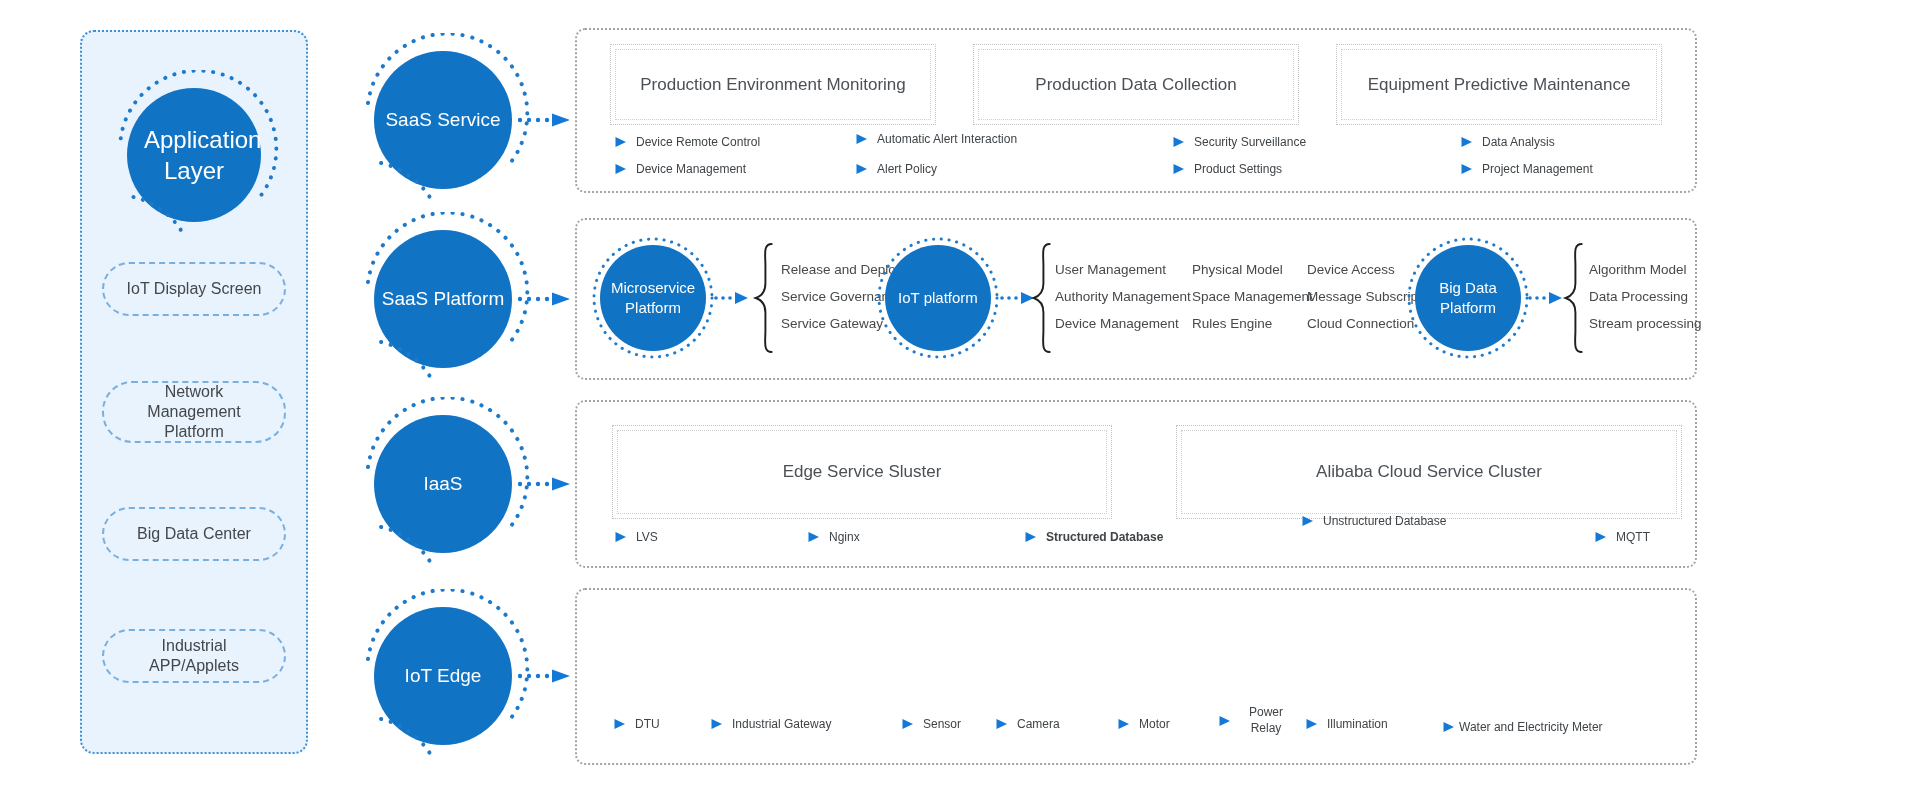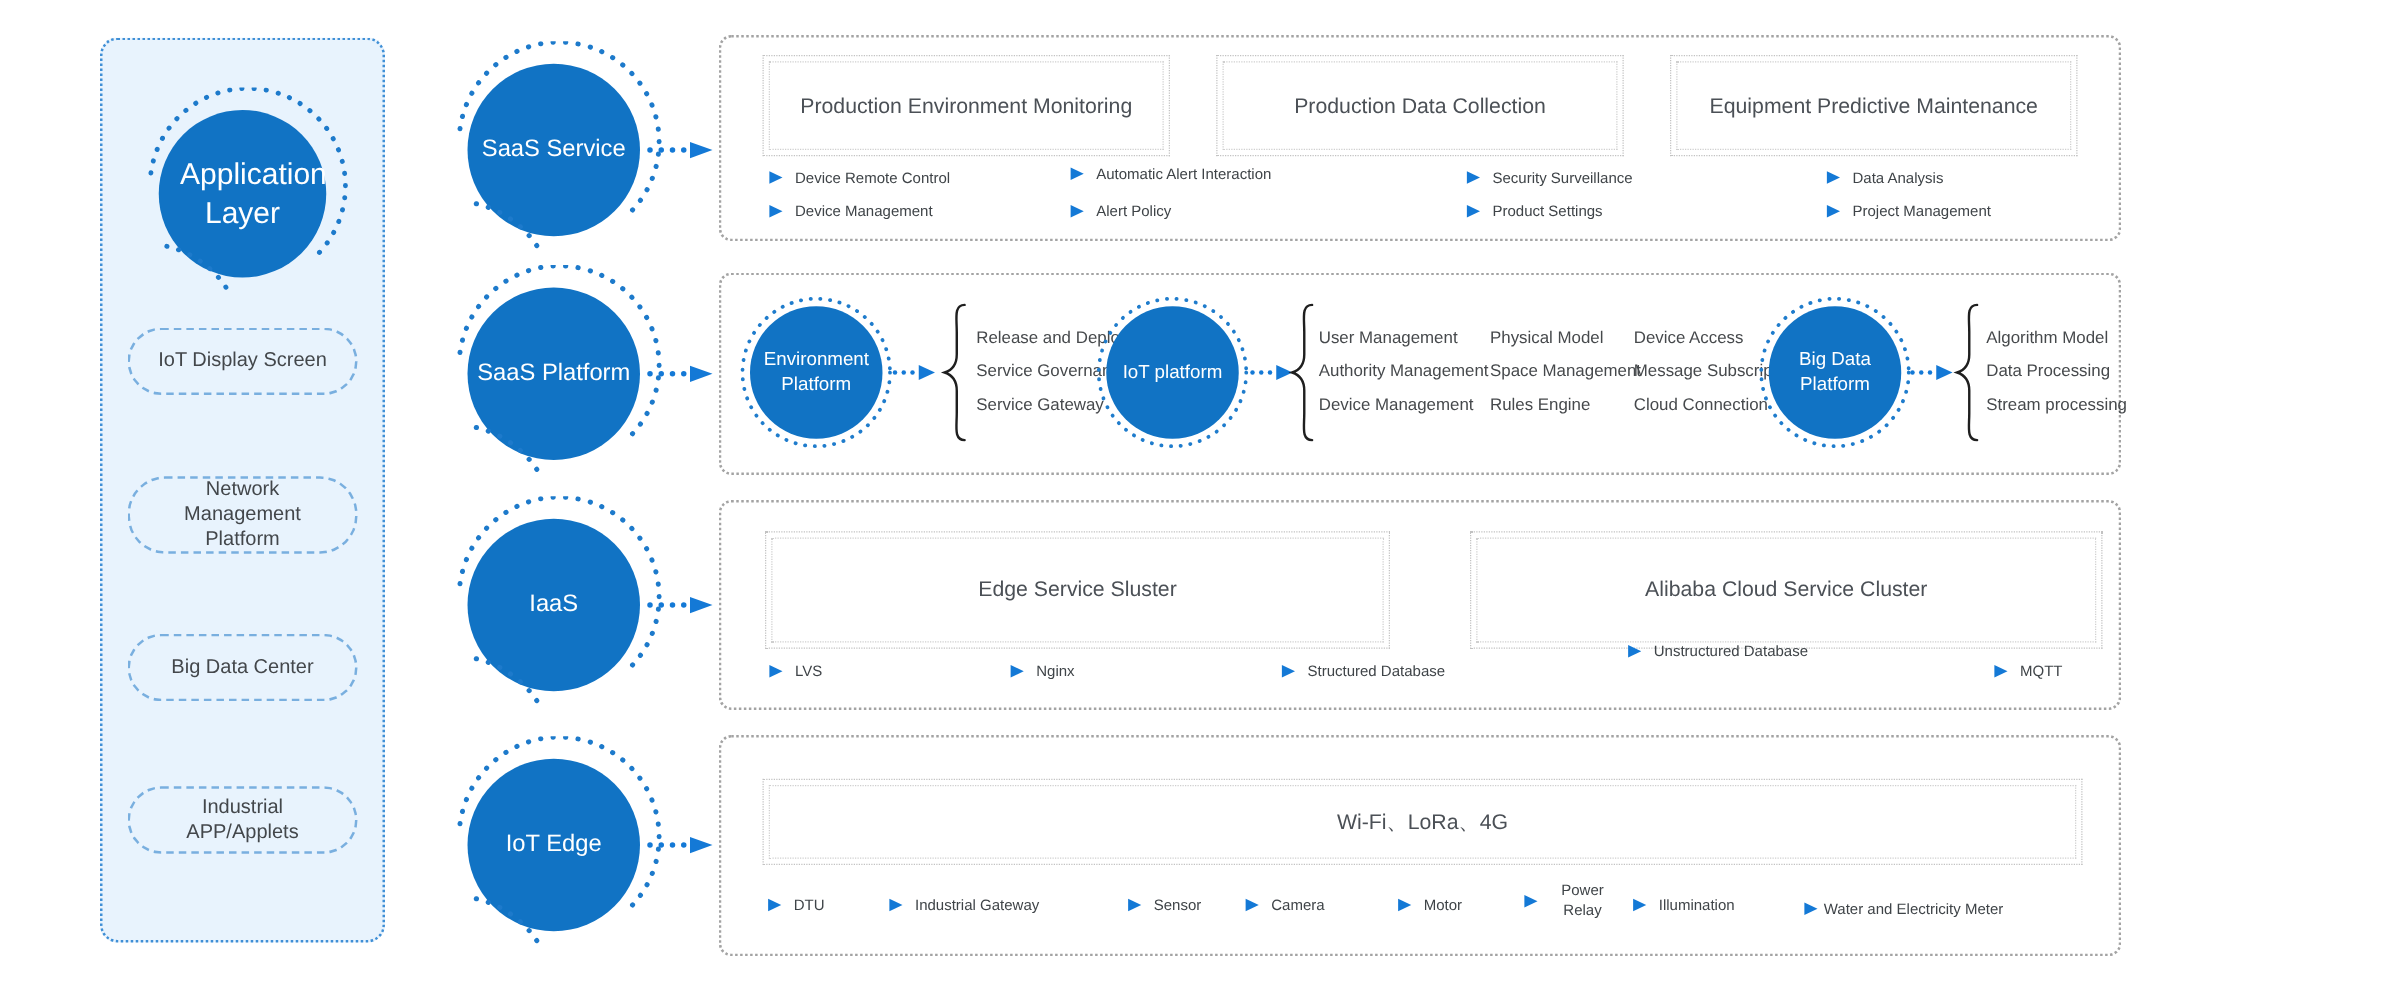--- a/index.html
+++ b/index.html
@@ -203,21 +203,21 @@
       <span>Project Management</span>
       </div>
   </div>
 
   <div class="row-box" style="top:218px;height:162px;">
 
     <div class="circle-sm" style="left:23px;top:25px;">
       <svg class="ring" viewBox="0 0 124 124">
           <circle cx="62" cy="62" r="59"></circle>
         </svg>
-      <span>Environment Platform</span>
+      <span>Microservice Platform</span>
     </div>
     <svg class="arrow-sm" style="left:136px;top:71px;" width="36" height="14">
       <circle cx="3" cy="7" r="1.8"></circle>
         <circle cx="10" cy="7" r="1.8"></circle>
         <circle cx="17" cy="7" r="1.8"></circle>
       <path d="M22,1 L35,7 L22,13 Z"></path>
       </svg>
     <svg class="brace" style="left:174px;top:22px;" viewBox="0 0 24 116">
       <path d="M21,2 C12,2 14.5,13 14.5,24 L14.5,43 C14.5,52 10.5,56 4.5,58 C10.5,60 14.5,64 14.5,73 L14.5,92 C14.5,103 12,114 21,114"></path>
       </svg>
@@ -293,44 +293,41 @@
           <path d="M1.5 1 L12 6 L1.5 11 Z"></path>
         </svg>
       <span>LVS</span>
       </div>
     <div class="feat" style="left:230px;top:128px;">
       <svg class="tri" width="13" height="12">
           <path d="M1.5 1 L12 6 L1.5 11 Z"></path>
         </svg>
       <span>Nginx</span>
       </div>
-    <div class="feat" style="left:447px;top:128px;">
+    <div class="feat" style="left:447px;top:128px;font-weight:bold;">
       <svg class="tri" width="13" height="12">
           <path d="M1.5 1 L12 6 L1.5 11 Z"></path>
         </svg>
       <span>Structured Database</span>
       </div>
     <div class="feat" style="left:724px;top:112px;">
       <svg class="tri" width="13" height="12">
           <path d="M1.5 1 L12 6 L1.5 11 Z"></path>
         </svg>
       <span>Unstructured Database</span>
       </div>
     <div class="feat" style="left:1017px;top:128px;">
       <svg class="tri" width="13" height="12">
           <path d="M1.5 1 L12 6 L1.5 11 Z"></path>
         </svg>
       <span>MQTT</span>
       </div>
   </div>
 
   <div class="row-box" style="top:588px;height:177px;">
-    <div class="tbox" style="left:33px;top:33px;width:1056px;height:69px;">
-      <div class="tbox-inner">Wi-Fi、LoRa、4G</div>
-    </div>
 
     <div class="feat" style="left:36px;top:127px;">
       <svg class="tri" width="13" height="12">
           <path d="M1.5 1 L12 6 L1.5 11 Z"></path>
         </svg>
       <span>DTU</span>
       </div>
     <div class="feat" style="left:133px;top:127px;">
       <svg class="tri" width="13" height="12">
           <path d="M1.5 1 L12 6 L1.5 11 Z"></path>

